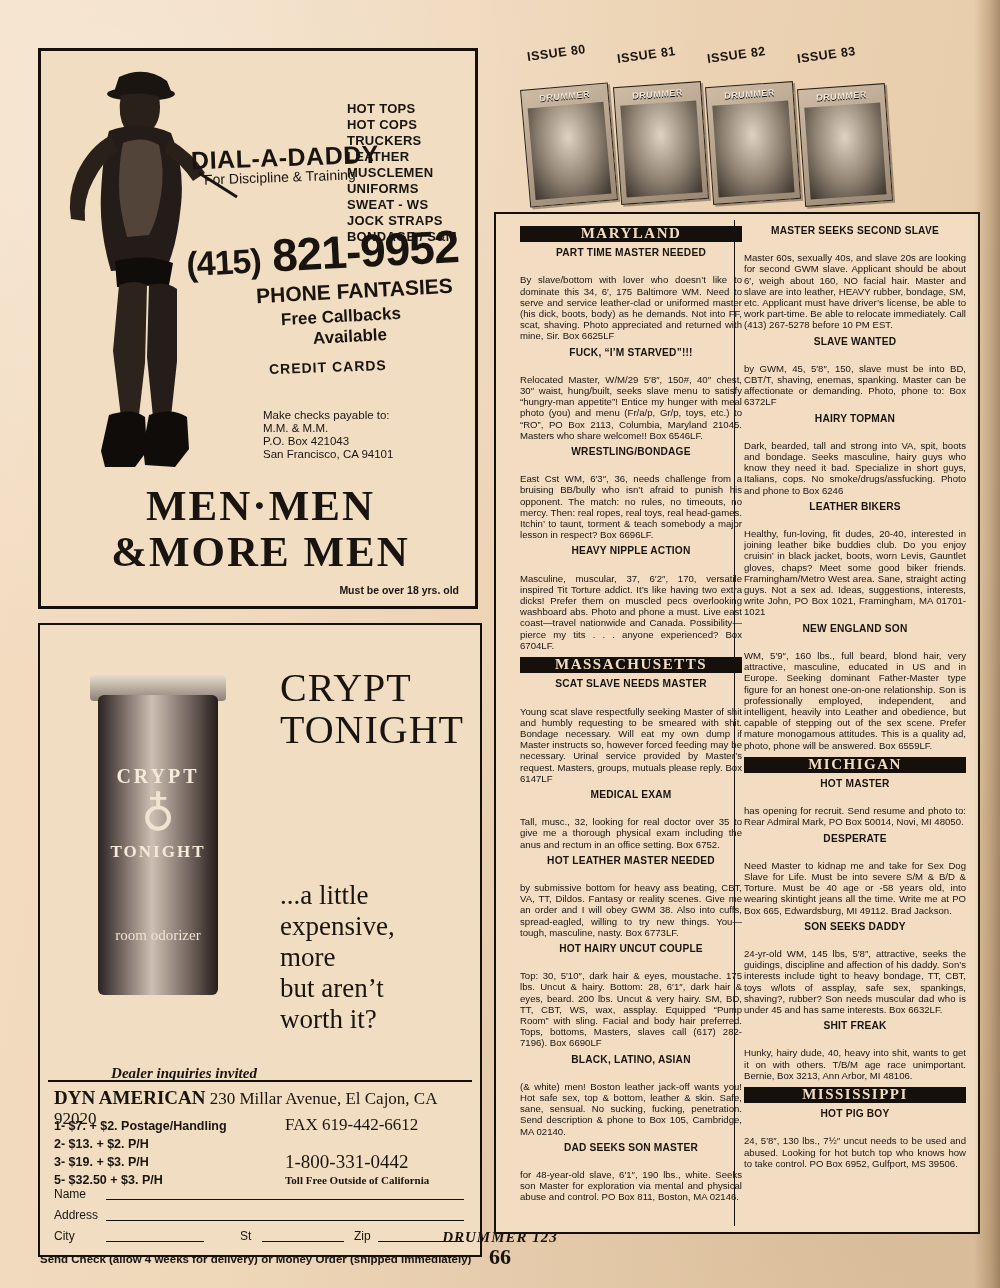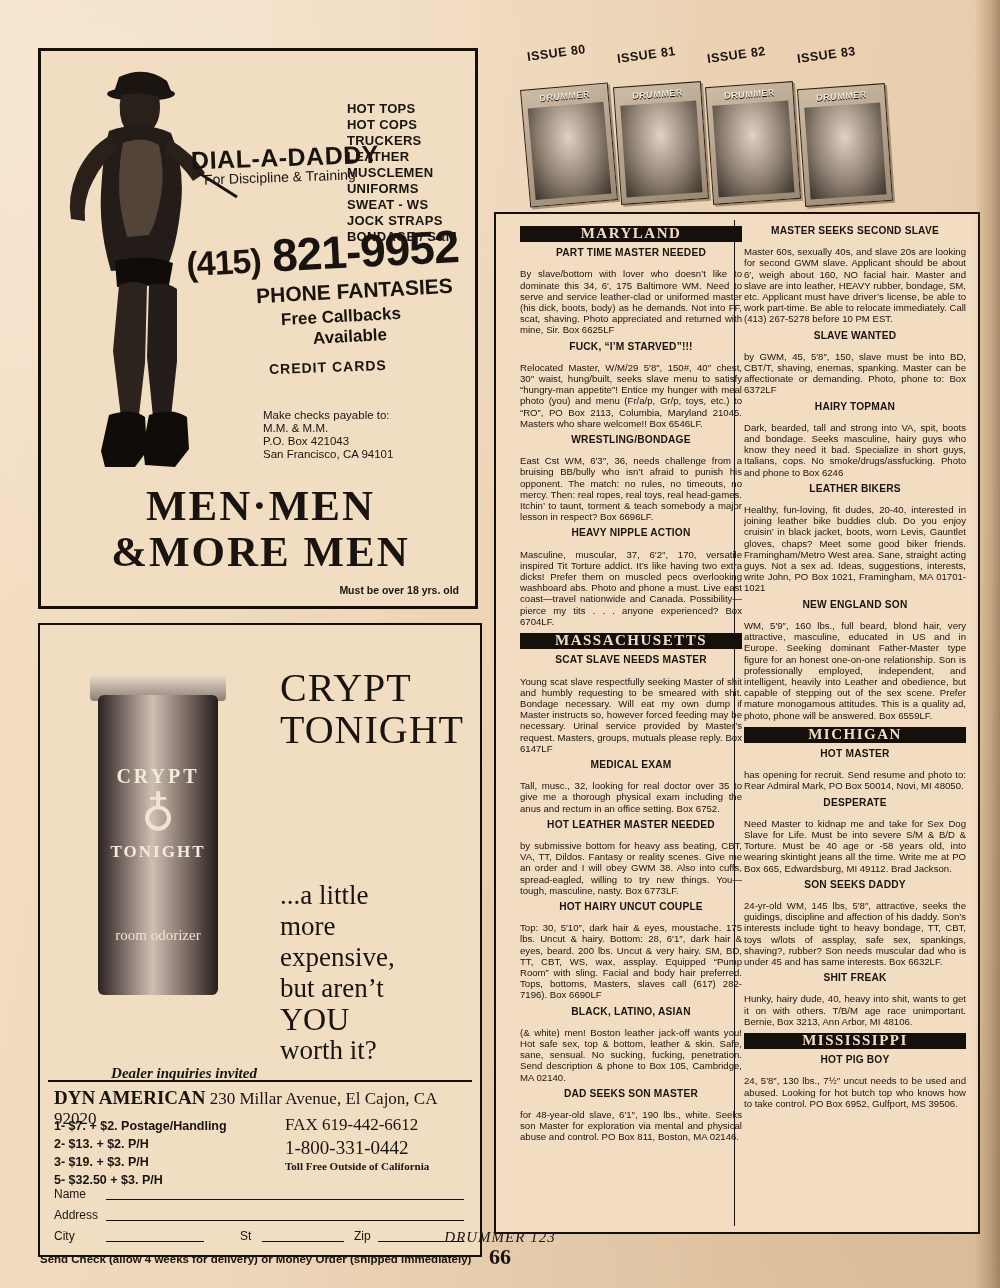--- a/index.html
+++ b/index.html
@@ -140,21 +140,21 @@
   .crypt-company b{font-size:19px;}
   .price-col{
     position:absolute;left:14px;top:492px;width:210px;
     font-size:12.5px;line-height:18px;font-weight:bold;
   }
   .fax-col{
     position:absolute;left:245px;top:490px;width:190px;text-align:left;
     font-family:"Liberation Serif", serif;
   }
   .fax-col .fax{font-size:17px;}
-  .fax-col .tf{font-size:19px;margin-top:2px;}
+  .fax-col .tf{font-size:19px;margin-top:16px;}
   .fax-col .note{font-size:11px;margin-top:1px;font-weight:bold;}
   .form-lines{position:absolute;left:14px;top:560px;width:410px;font-size:12px;}
   .form-lines .row{position:relative;height:21px;}
   .form-lines .lbl{position:absolute;left:0;top:2px;}
   .form-lines .line{position:absolute;left:52px;right:0;top:14px;border-bottom:1px solid #15100c;}
   .form-lines .lbl2{position:absolute;left:186px;top:2px;}
   .form-lines .line2{position:absolute;left:208px;right:120px;top:14px;border-bottom:1px solid #15100c;}
   .form-lines .lbl3{position:absolute;left:300px;top:2px;}
   .form-lines .line3{position:absolute;left:324px;right:0;top:14px;border-bottom:1px solid #15100c;}
   .send-note{
@@ -203,27 +203,27 @@
   .state{
     background:#15100c;color:#f2ddc2;text-align:center;
     font-family:"Liberation Serif", serif;
     font-size:15px;font-weight:bold;letter-spacing:1.5px;
     padding:2px 0 3px;margin:6px 0 3px;
   }
   .adtitle{
     text-align:center;font-weight:bold;font-size:10.2px;letter-spacing:.2px;
     margin:5px 0 1px;
   }
-  .adbody{margin:10px 0 2px;}
+  .adbody{margin:16px 0 2px;}
 
   .footer{
     position:absolute;left:0;right:0;bottom:18px;text-align:center;
   }
   .footer .mag{
-    font-family:"Liberation Serif", serif;font-style:italic;font-weight:normal;
+    font-family:"Liberation Serif", serif;font-style:italic;font-weight:bold;
     font-size:15px;letter-spacing:1px;margin-top:12px;
   }
   .footer .pg{
     font-family:"Liberation Serif", serif;font-weight:bold;font-size:22px;margin-top:-2px;
   }
   .binding{
     position:absolute;right:0;top:0;bottom:0;width:26px;
     background:linear-gradient(90deg, rgba(120,85,45,0) 0%, rgba(120,85,45,.28) 60%, rgba(90,60,30,.45) 100%);
     pointer-events:none;
   }
@@ -319,24 +319,23 @@
         <div class="crypt-dealer">Dealer  inquiries  invited</div>
       </div>
 
       <div class="crypt-head">
         <div>CRYPT</div>
         <div>TONIGHT</div>
       </div>
 
       <div class="crypt-copy">
         <div>...a little</div>
+        <div>expensive,</div>
         <div>more</div>
-        <div>expensive,</div>
         <div>but aren’t</div>
-        <div class="big">YOU</div>
         <div>worth it?</div>
       </div>
 
       <div class="crypt-rule"></div>
 
       <div class="crypt-company">
         <b>DYN AMERICAN</b>
         <span>230 Millar Avenue, El Cajon, CA 92020</span>
       </div>
 

